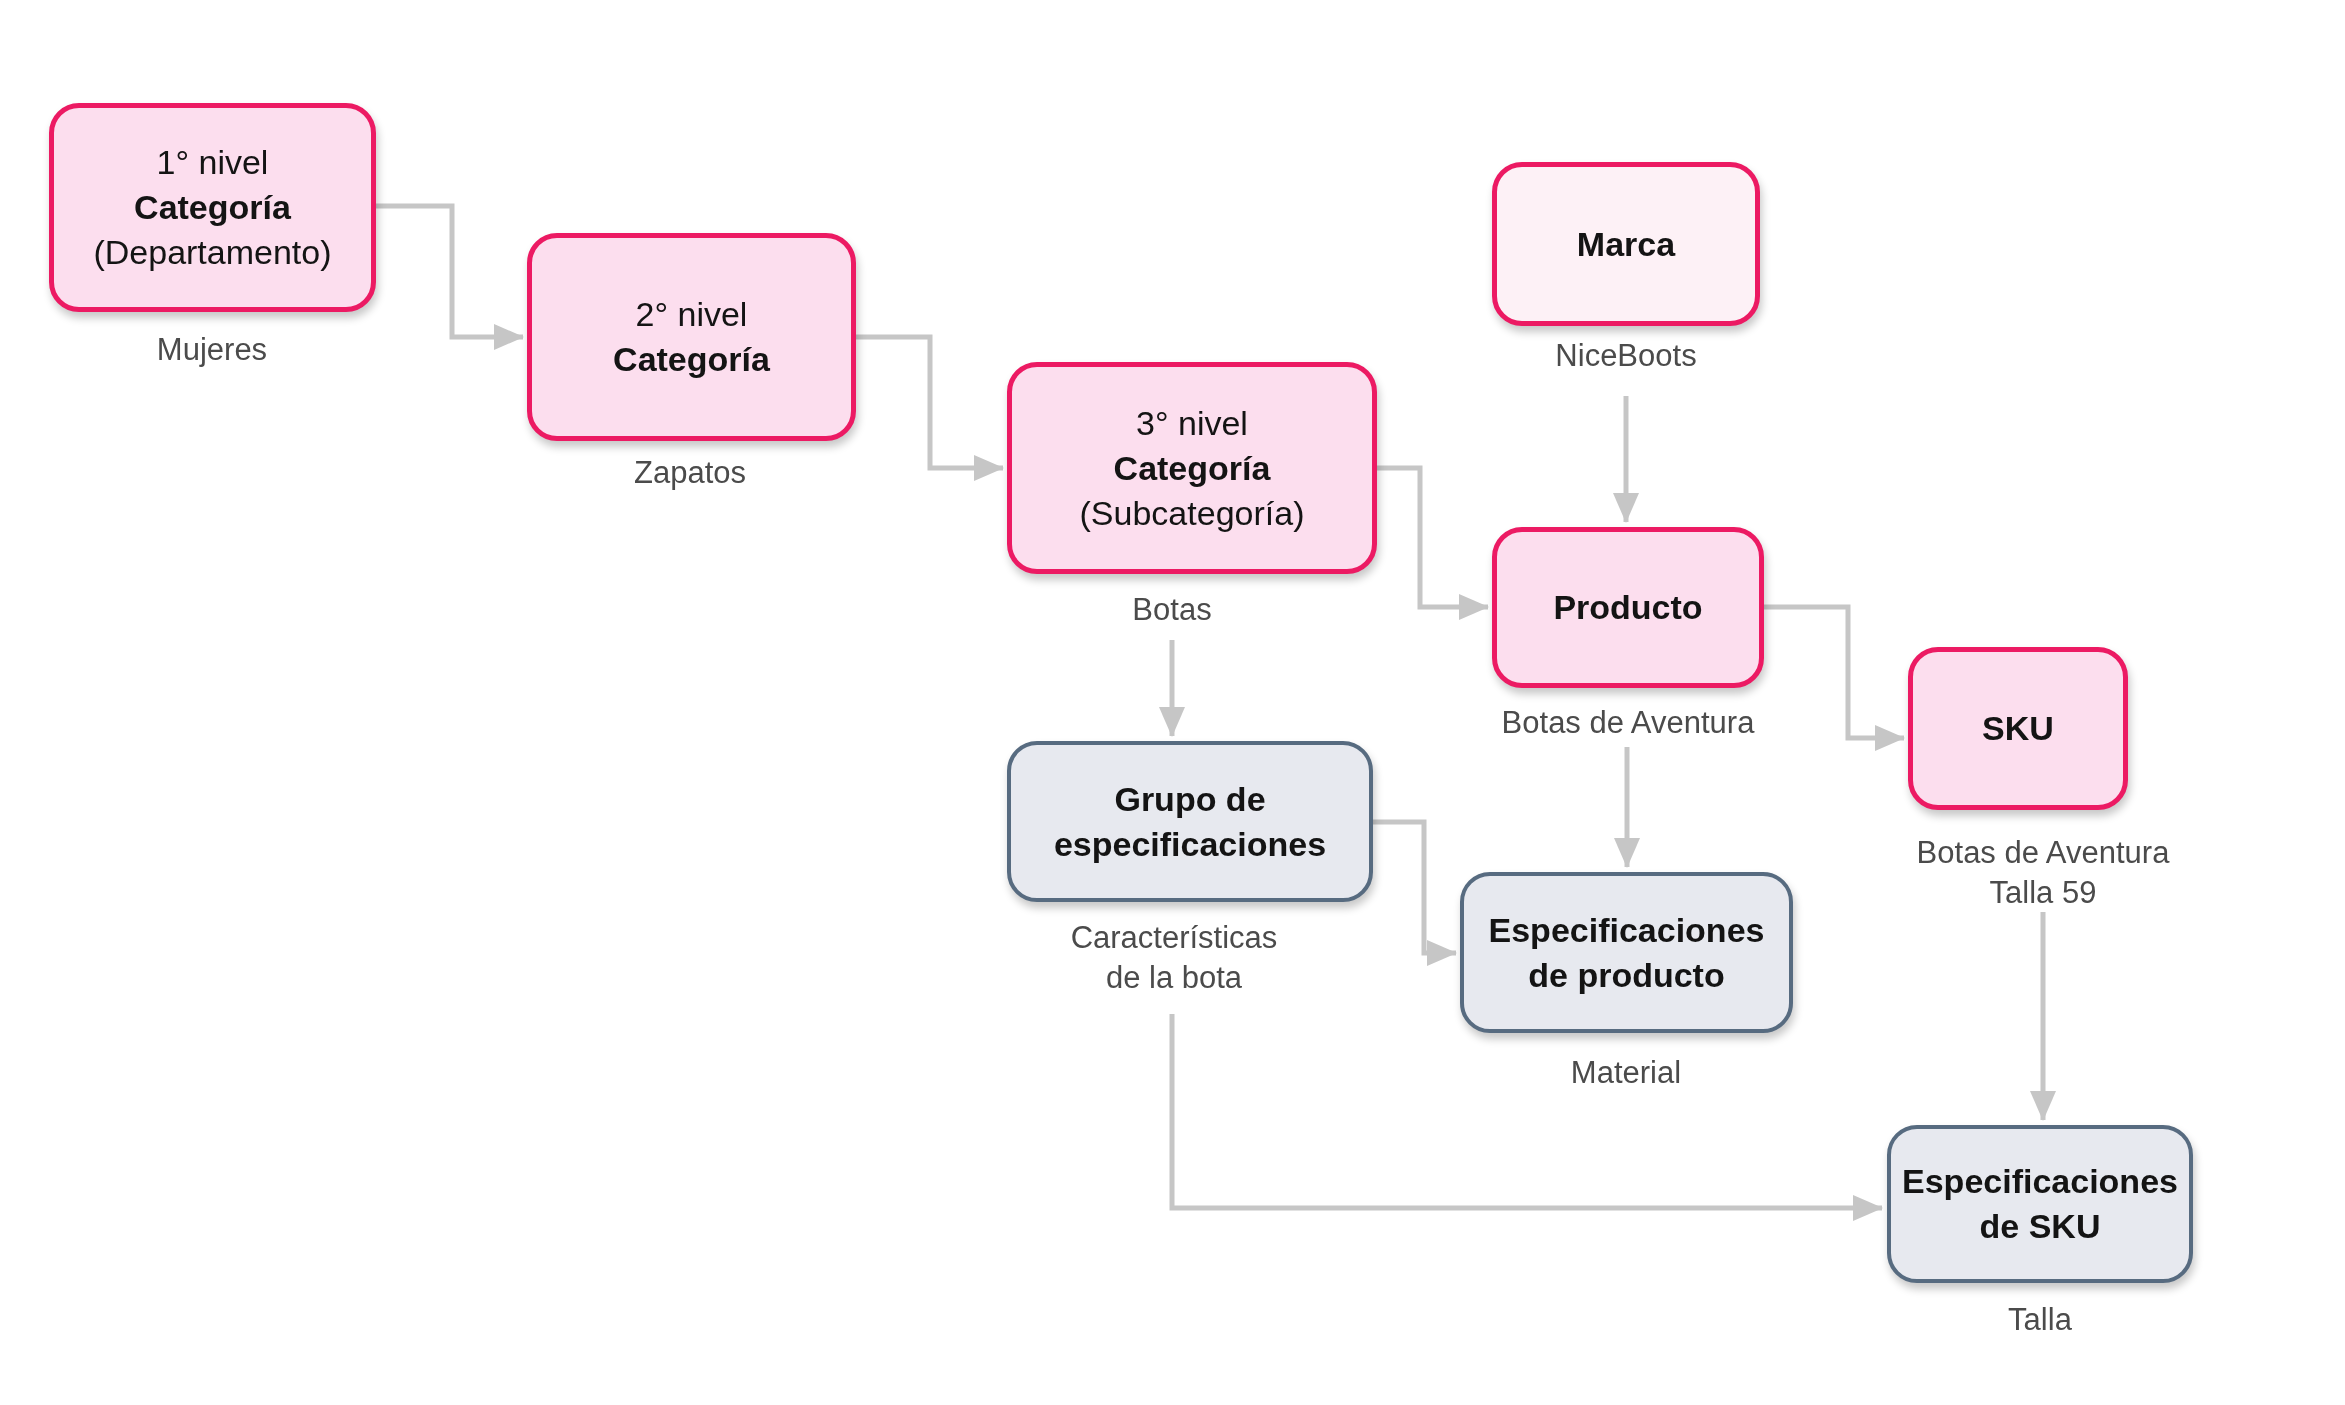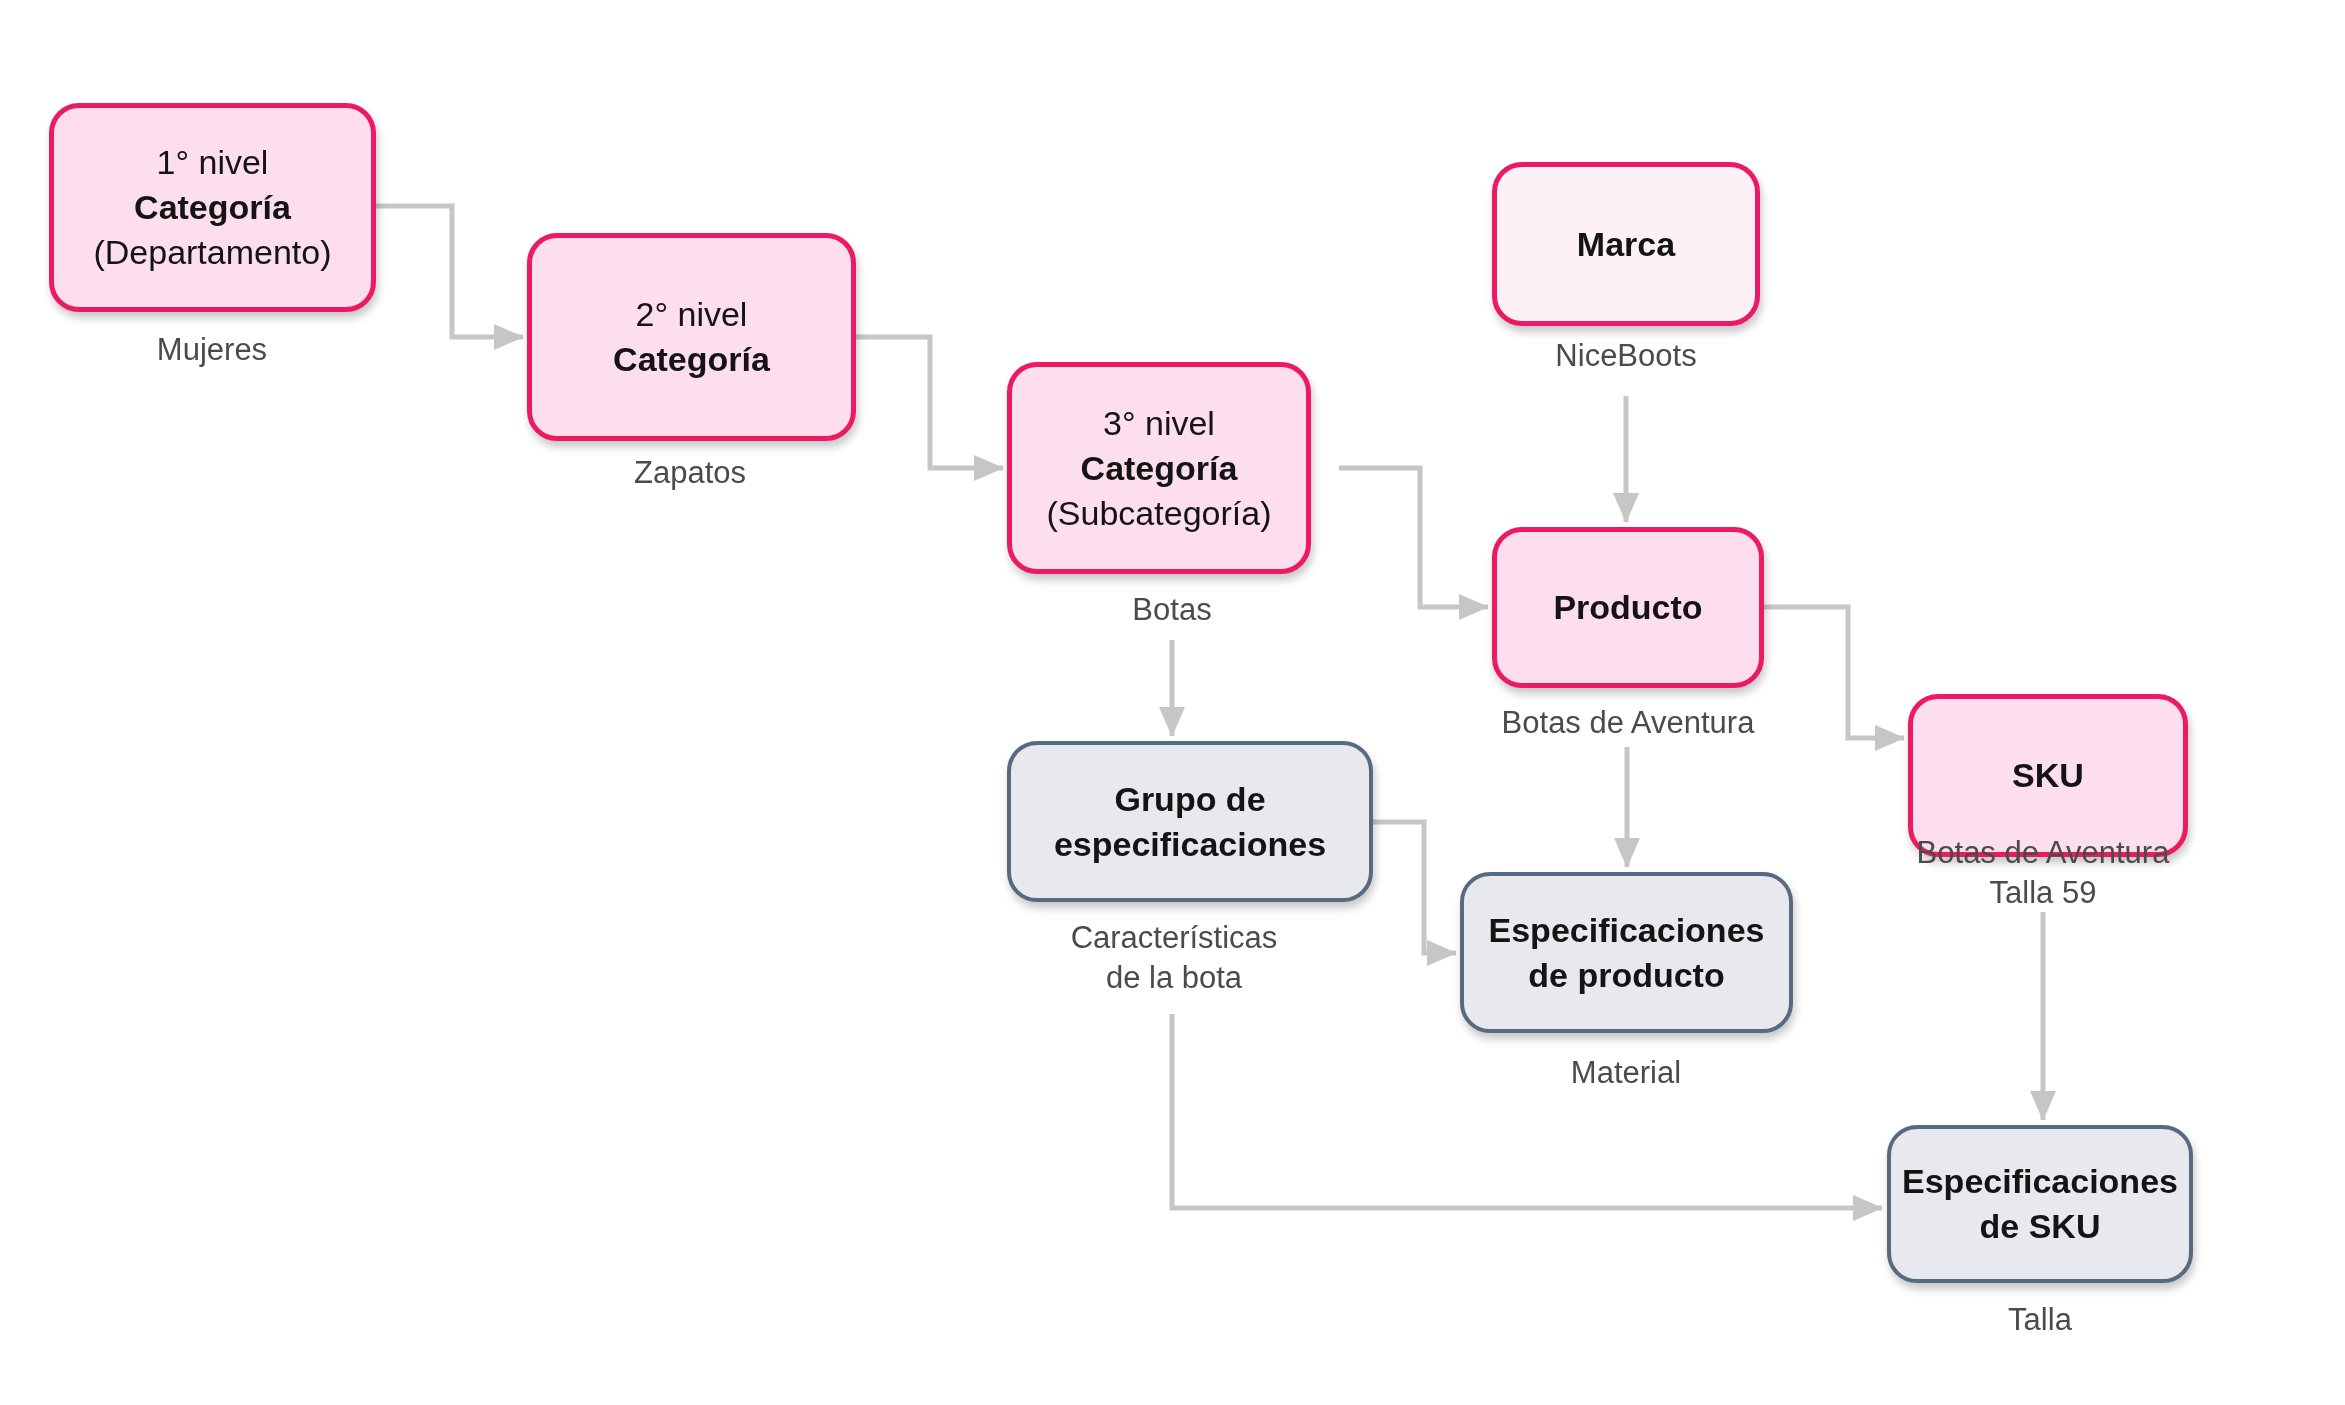--- a/index.html
+++ b/index.html
@@ -64,24 +64,24 @@
     color: var(--label-text, #4b4b4b);
     font-size: 31px;
     line-height: 40px;
     font-weight: 400;
     white-space: nowrap;
   }
 
   
   #node-cat1      { left:   49px; top:  103px; width: 327px; height: 209px; }
   #node-cat2      { left:  527px; top:  233px; width: 329px; height: 208px; }
-  #node-cat3      { left: 1007px; top:  362px; width: 304px; height: 212px; text-align: right; }
+  #node-cat3      { left: 1007px; top:  362px; width: 370px; height: 212px; text-align: right; }
   #node-marca     { left: 1492px; top:  162px; width: 268px; height: 164px; }
   #node-producto  { left: 1492px; top:  527px; width: 272px; height: 161px; }
-  #node-sku       { left: 1908px; top:  694px; width: 280px; height: 163px; justify-content: center; }
+  #node-sku       { left: 1908px; top:  647px; width: 220px; height: 163px; justify-content: center; }
   #node-grupo     { left: 1007px; top:  741px; width: 366px; height: 161px; }
   #node-esp-prod  { left: 1460px; top:  872px; width: 333px; height: 161px; }
   #node-esp-sku   { left: 1887px; top: 1125px; width: 306px; height: 158px; }
 
   #label-cat1     { left:  212px; top:  330px; }
   #label-cat2     { left:  690px; top:  453px; }
   #label-cat3     { left: 1172px; top:  590px; }
   #label-marca    { left: 1626px; top:  336px; }
   #label-producto { left: 1628px; top:  703px; }
   #label-sku      { left: 2043px; top:  833px; }

